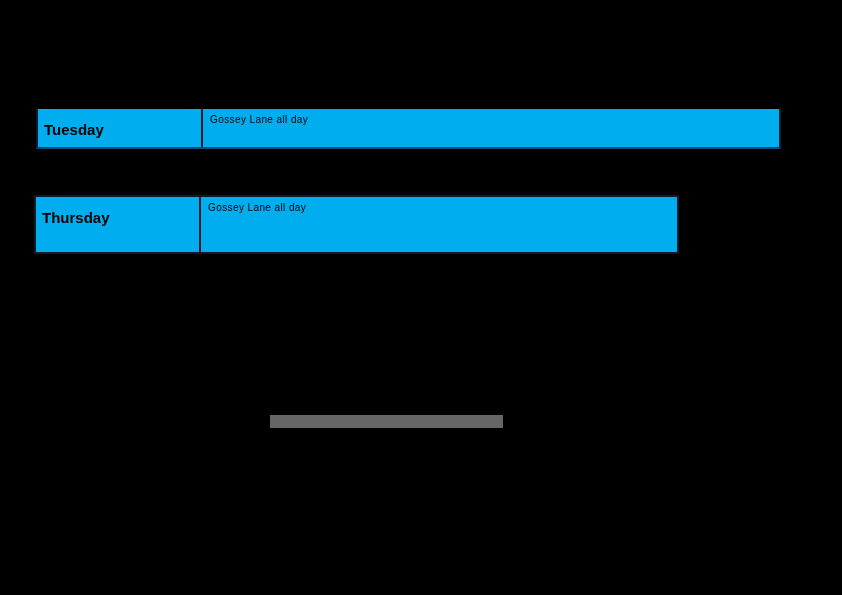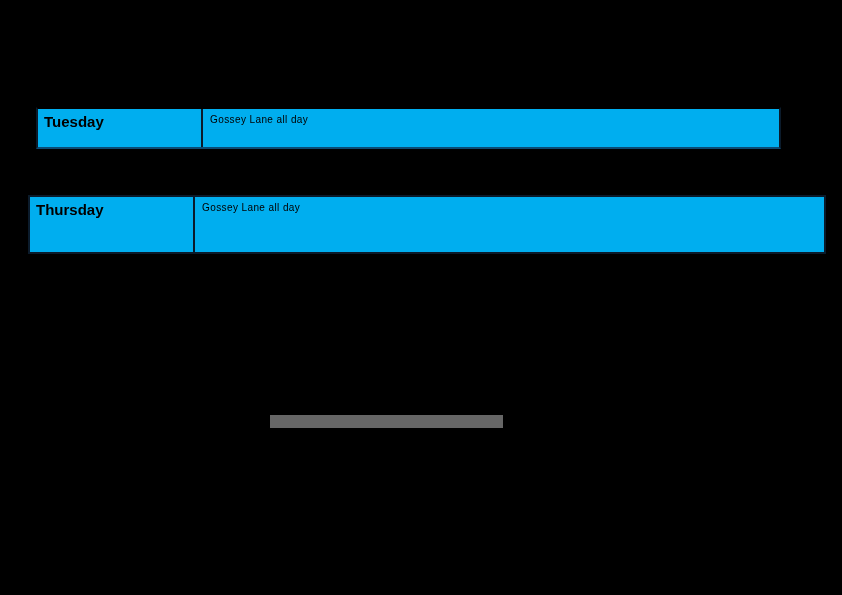--- a/index.html
+++ b/index.html
@@ -40,33 +40,33 @@
     top: 107px;
     width: 745px;
     height: 42px;
     border-top-color: #000000;
     border-left-color: #0B1B2B;
     border-right-color: #0B1B2B;
     border-bottom: 2px solid #0B4A73;
   }
 
   .row-thursday {
-    left: 28px;
+    left: 34px;
     top: 195px;
-    width: 798px;
+    width: 645px;
     height: 59px;
     border-color: #0B1B2B;
   }
 
   .day-cell {
     box-sizing: border-box;
     width: 165px;
     flex: 0 0 165px;
     border-right: 2px solid #0B1B2B;
-    padding: 4px 0 0 6px;
+    padding: 12px 0 0 6px;
     background: #00AEEF;
   }
 
   .day-label {
     font-size: 15px;
     font-weight: bold;
     color: #000000;
     line-height: 17px;
     letter-spacing: 0px;
     white-space: nowrap;

